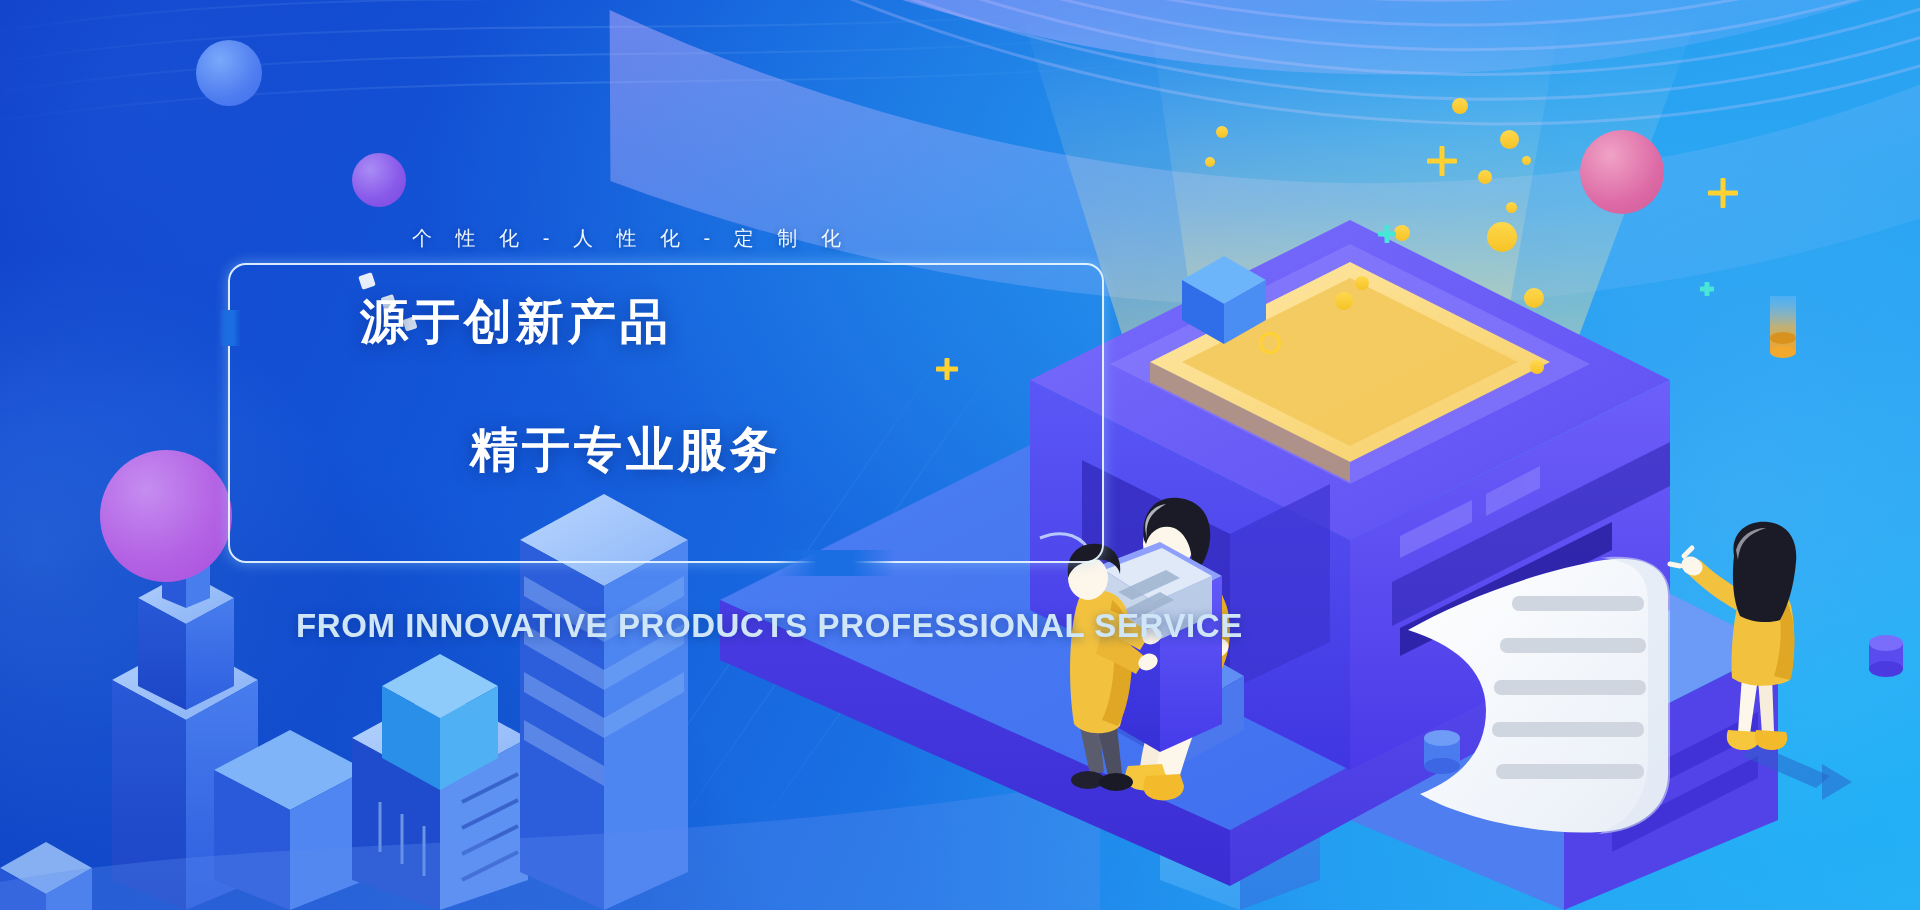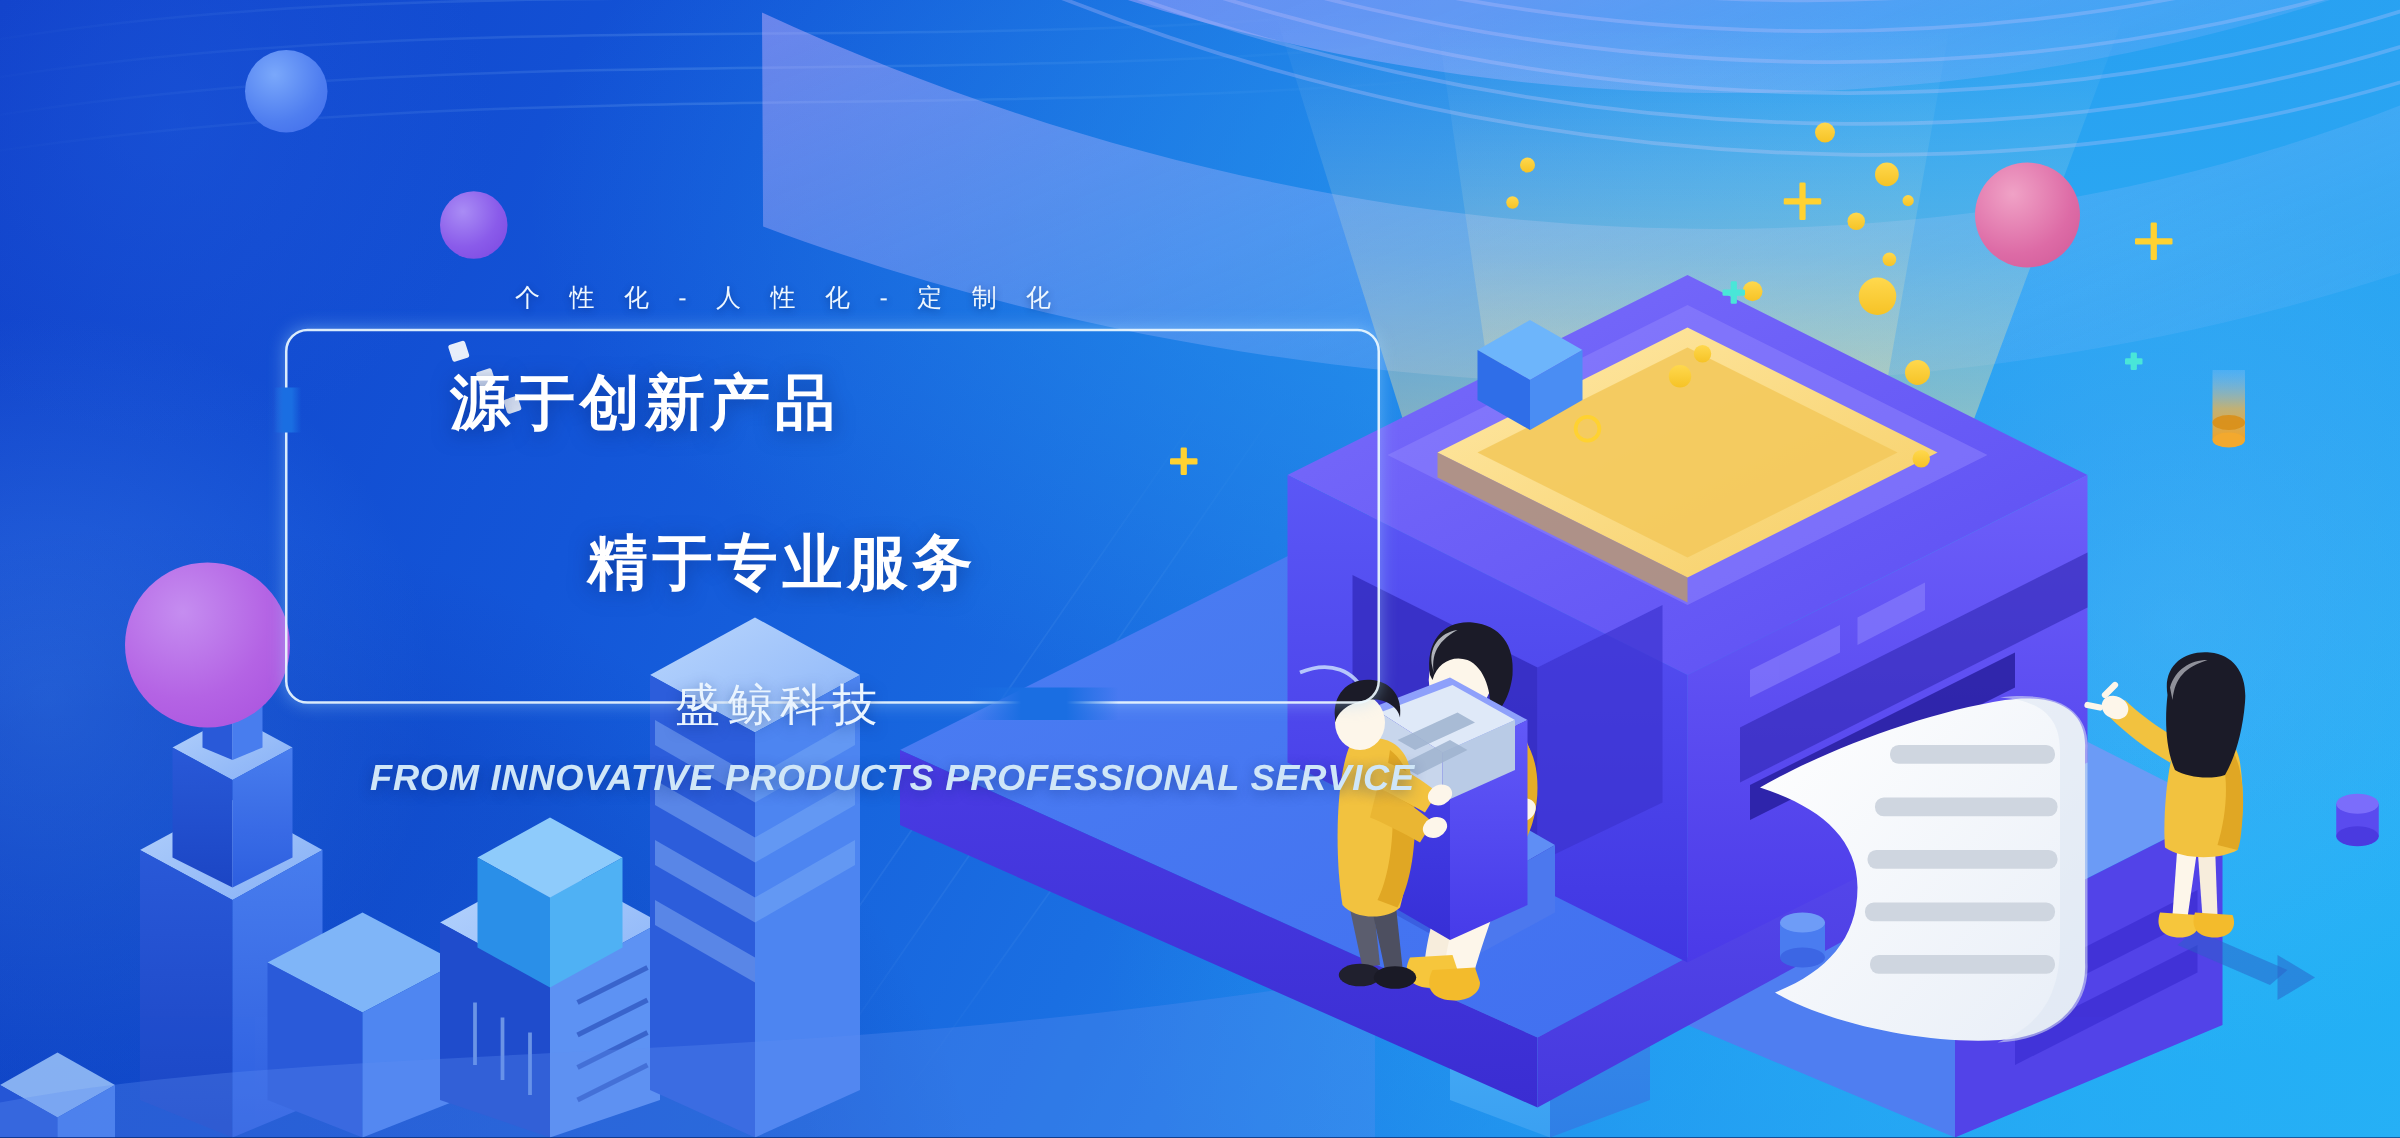--- a/index.html
+++ b/index.html
@@ -103,24 +103,23 @@
 
   .company{
     position:absolute; left:540px; top:540px;
     font-size:36px; color:#e9f4ff; letter-spacing:6px; font-weight:400;
     text-shadow:0 2px 10px rgba(8,40,120,.5);
     white-space:nowrap;
   }
 
   .english{
     position:absolute; left:296px; top:607px;
-    font-size:29px; font-weight:700; letter-spacing:.6px;
+    font-size:33px; font-weight:700; letter-spacing:.6px;
     color:#cfe6f8; white-space:nowrap;
     text-shadow:0 2px 10px rgba(8,40,120,.45);
-    font-style:italic;
   }
 
   svg{ display:block; overflow:visible; }
 </style>
 </head>
 <body>
 
 <div class="banner">
 
   <div class="glow glow-b"></div>
@@ -583,17 +582,16 @@
   </svg>
 
   <div class="frame"></div>
   <div class="frame-gap frame-gap-left"></div>
   <div class="frame-gap frame-gap-bottom"></div>
 
   <div class="text-wrap">
     <div class="tagline">个 性 化 - 人 性 化 - 定 制 化</div>
     <div class="headline headline-1">源于创新产品</div>
     <div class="headline headline-2">精于专业服务</div>
-    <div class="company">盛鲸科技</div>
     <div class="english">FROM INNOVATIVE PRODUCTS PROFESSIONAL SERVICE</div>
   </div>
 
 </div>
 
 </body></html>

